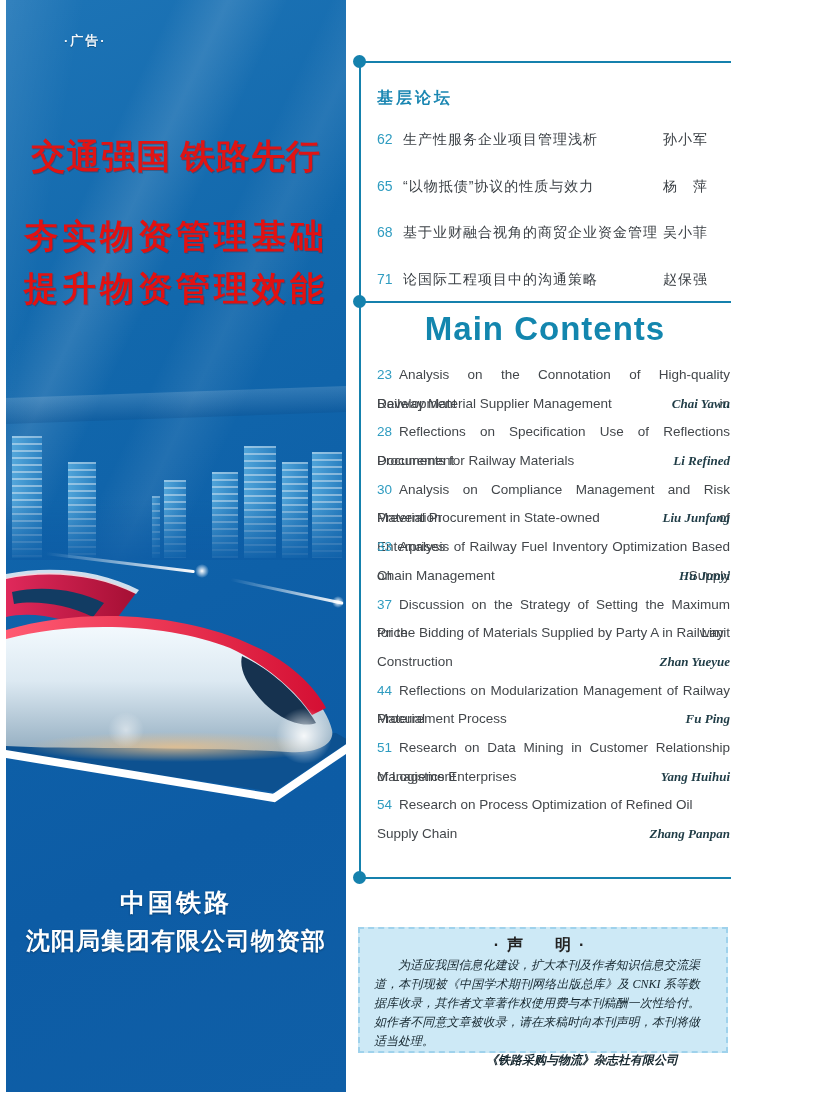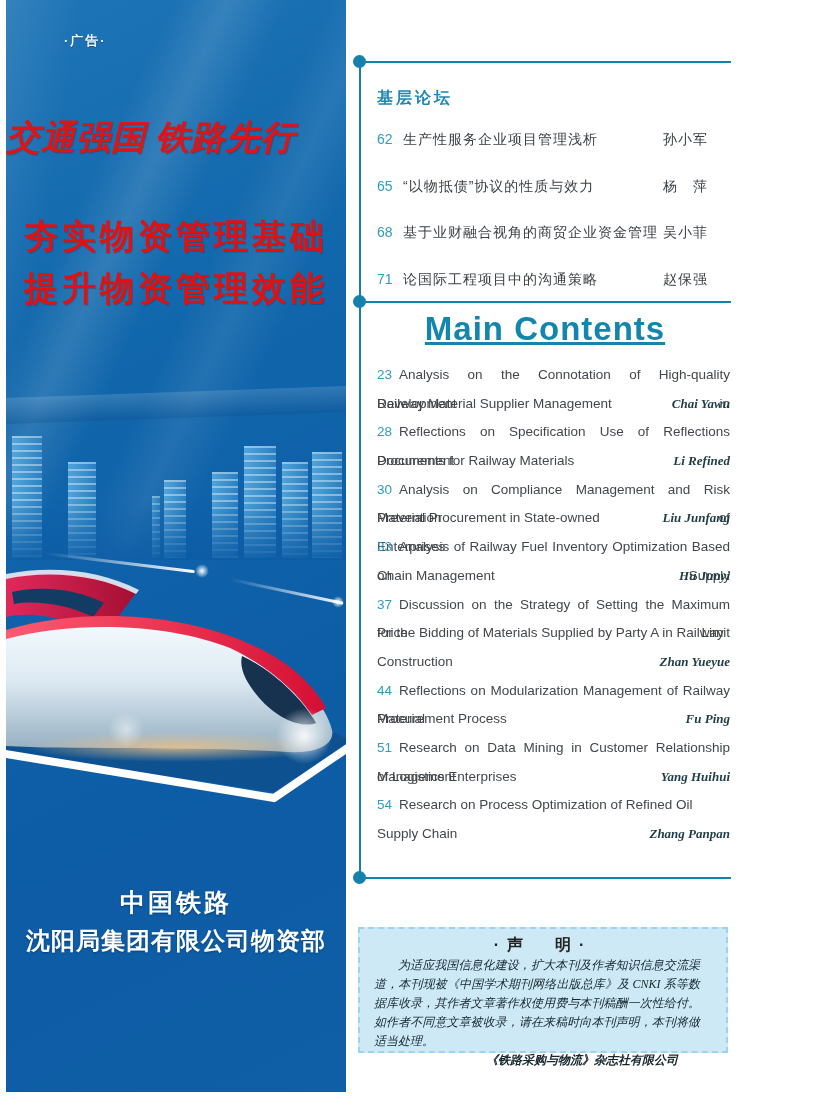--- a/index.html
+++ b/index.html
@@ -9,22 +9,22 @@
   
   .ad-panel{position:absolute;left:6px;top:0;width:340px;height:1092px;overflow:hidden;
     background:linear-gradient(155deg,#1d74b6 0%,#1268ac 30%,#0e60a8 55%,#0d5ca5 75%,#0f5fa7 100%);}
   .ad-panel .sheen{position:absolute;left:0;top:0;width:100%;height:560px;pointer-events:none;
     background:
       linear-gradient(115deg, transparent 28%, rgba(255,255,255,.12) 37%, transparent 47%),
       linear-gradient(115deg, transparent 54%, rgba(255,255,255,.08) 62%, transparent 71%),
       linear-gradient(100deg, rgba(255,255,255,.10) 0%, transparent 18%);}
   .ad-label{position:absolute;left:58px;top:32px;color:#f2f6fa;font-size:13px;
     letter-spacing:2px;font-weight:bold;text-shadow:0 1px 1px rgba(0,0,0,.25);}
-  .slogan-calligraphy{position:absolute;left:0;top:115px;width:100%;
-    font-family:"Liberation Serif", serif;font-style:italic;font-weight:bold;
+  .slogan-calligraphy{position:absolute;left:0;top:134px;width:100%;text-align:center;
+    font-family:"Liberation Serif", serif;font-weight:bold;
     font-size:34px;color:#e01414;letter-spacing:1px;text-shadow:1px 1px 0 rgba(80,0,0,.25);}
   .slogan-bold{position:absolute;left:0;width:100%;text-align:center;
     font-family:"Liberation Serif", serif;font-weight:bold;font-size:34px;color:#e21111;
     letter-spacing:4px;text-shadow:1px 1px 0 rgba(60,0,0,.2);}
   .slogan-1{top:214px;} .slogan-2{top:266px;}
 
   
   .skyline{position:absolute;left:0;top:412px;width:100%;height:146px;opacity:.85;}
   .bld{position:absolute;bottom:0;
     background:repeating-linear-gradient(to bottom, rgba(255,255,255,.5) 0 2px, transparent 2px 7px),
@@ -56,21 +56,21 @@
   .gf-header{position:absolute;left:377px;top:88px;font-size:16px;font-weight:bold;
     color:#1b87b2;letter-spacing:3px;}
   .gf-list{position:absolute;left:377px;top:131px;width:353px;height:158px;
     display:flex;flex-direction:column;justify-content:space-between;}
   .gf-row{display:flex;align-items:baseline;font-size:14px;color:#3a3f44;}
   .gf-num{color:#2f9cc0;width:26px;flex:none;}
   .gf-title{flex:1;letter-spacing:1px;}
   .gf-author{flex:none;padding-right:22px;letter-spacing:1px;}
 
   .mc-title{position:absolute;left:360px;top:310px;width:370px;text-align:center;
-    font-size:33px;font-weight:bold;color:#1386ae;letter-spacing:1px;text-decoration:underline;}
+    font-size:33px;font-weight:bold;color:#1386ae;letter-spacing:1px;}
   .mc-list{position:absolute;left:377px;top:361px;width:353px;}
   .mc-row{display:flex;align-items:baseline;height:28.7px;line-height:28.7px;
     font-size:13.5px;color:#43474b;}
   .mc-text{flex:1;}
   .mc-text.stretch{text-align:justify;text-align-last:justify;}
   .mc-num{color:#2f9cc0;font-weight:normal;margin-right:7px;}
   .mc-author{flex:none;font-family:"Liberation Serif", serif;font-style:italic;
     font-weight:bold;font-size:13px;color:#1f3c46;margin-left:12px;}
 
   

